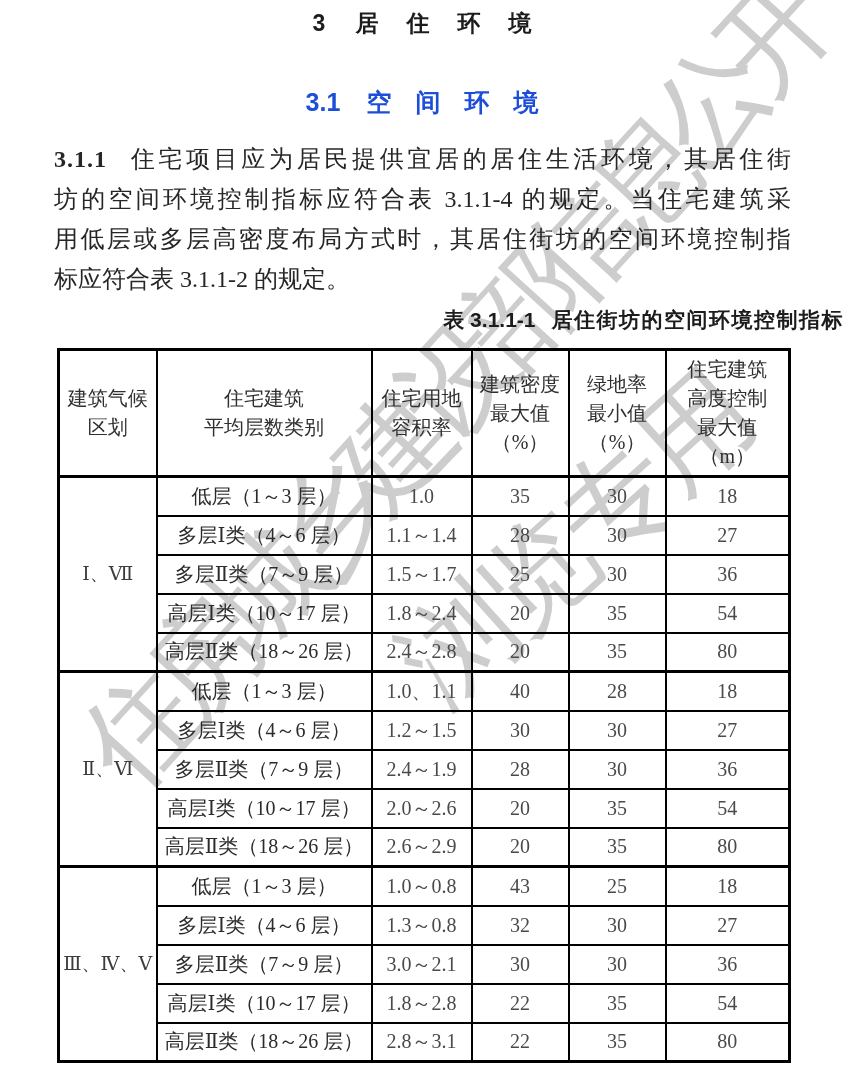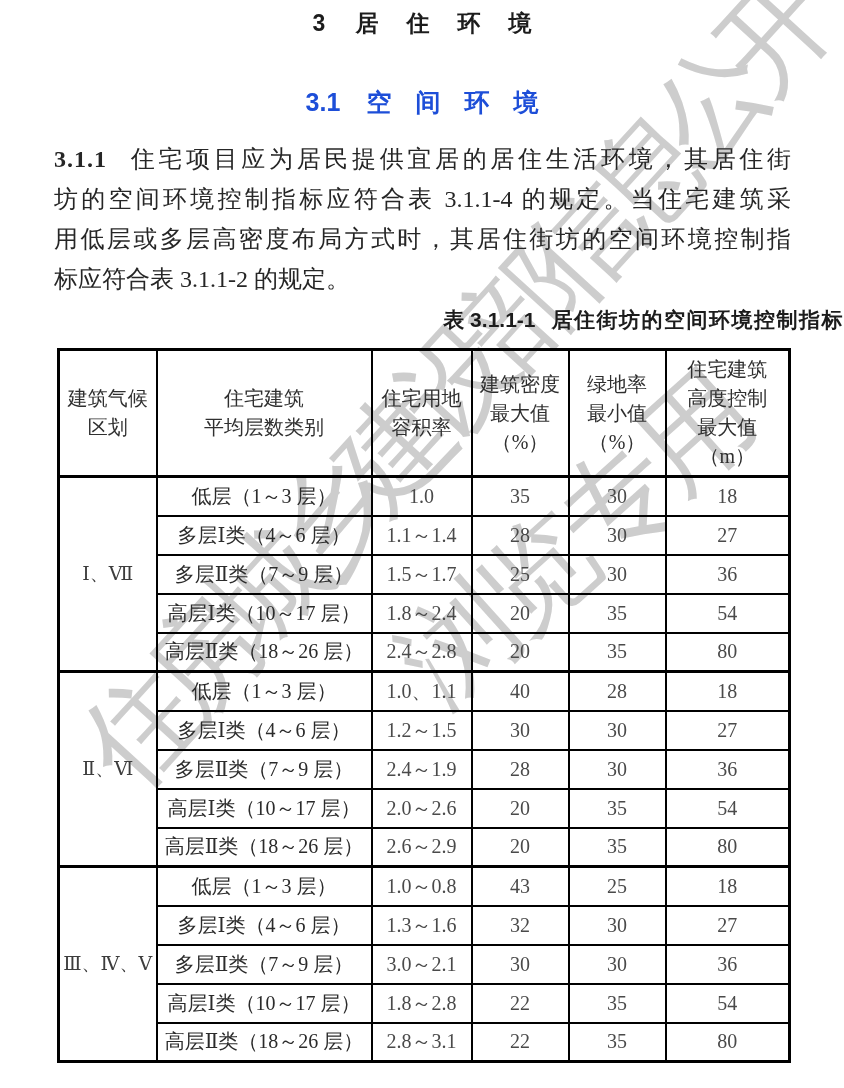--- a/index.html
+++ b/index.html
@@ -194,21 +194,21 @@
       <tr class="sep">
         <td class="zone" rowspan="5">Ⅲ、Ⅳ、Ⅴ</td>
         <td class="cat">低层（1～3 层）</td>
         <td class="num">1.0～0.8</td>
         <td class="num">43</td>
         <td class="num">25</td>
         <td class="num">18</td>
       </tr>
       <tr>
         <td class="cat">多层Ⅰ类（4～6 层）</td>
-        <td class="num">1.3～1.6</td>
+        <td class="num">1.3～0.8</td>
         <td class="num">32</td>
         <td class="num">30</td>
         <td class="num">27</td>
       </tr>
       <tr>
         <td class="cat">多层Ⅱ类（7～9 层）</td>
         <td class="num">3.0～2.1</td>
         <td class="num">30</td>
         <td class="num">30</td>
         <td class="num">36</td>

